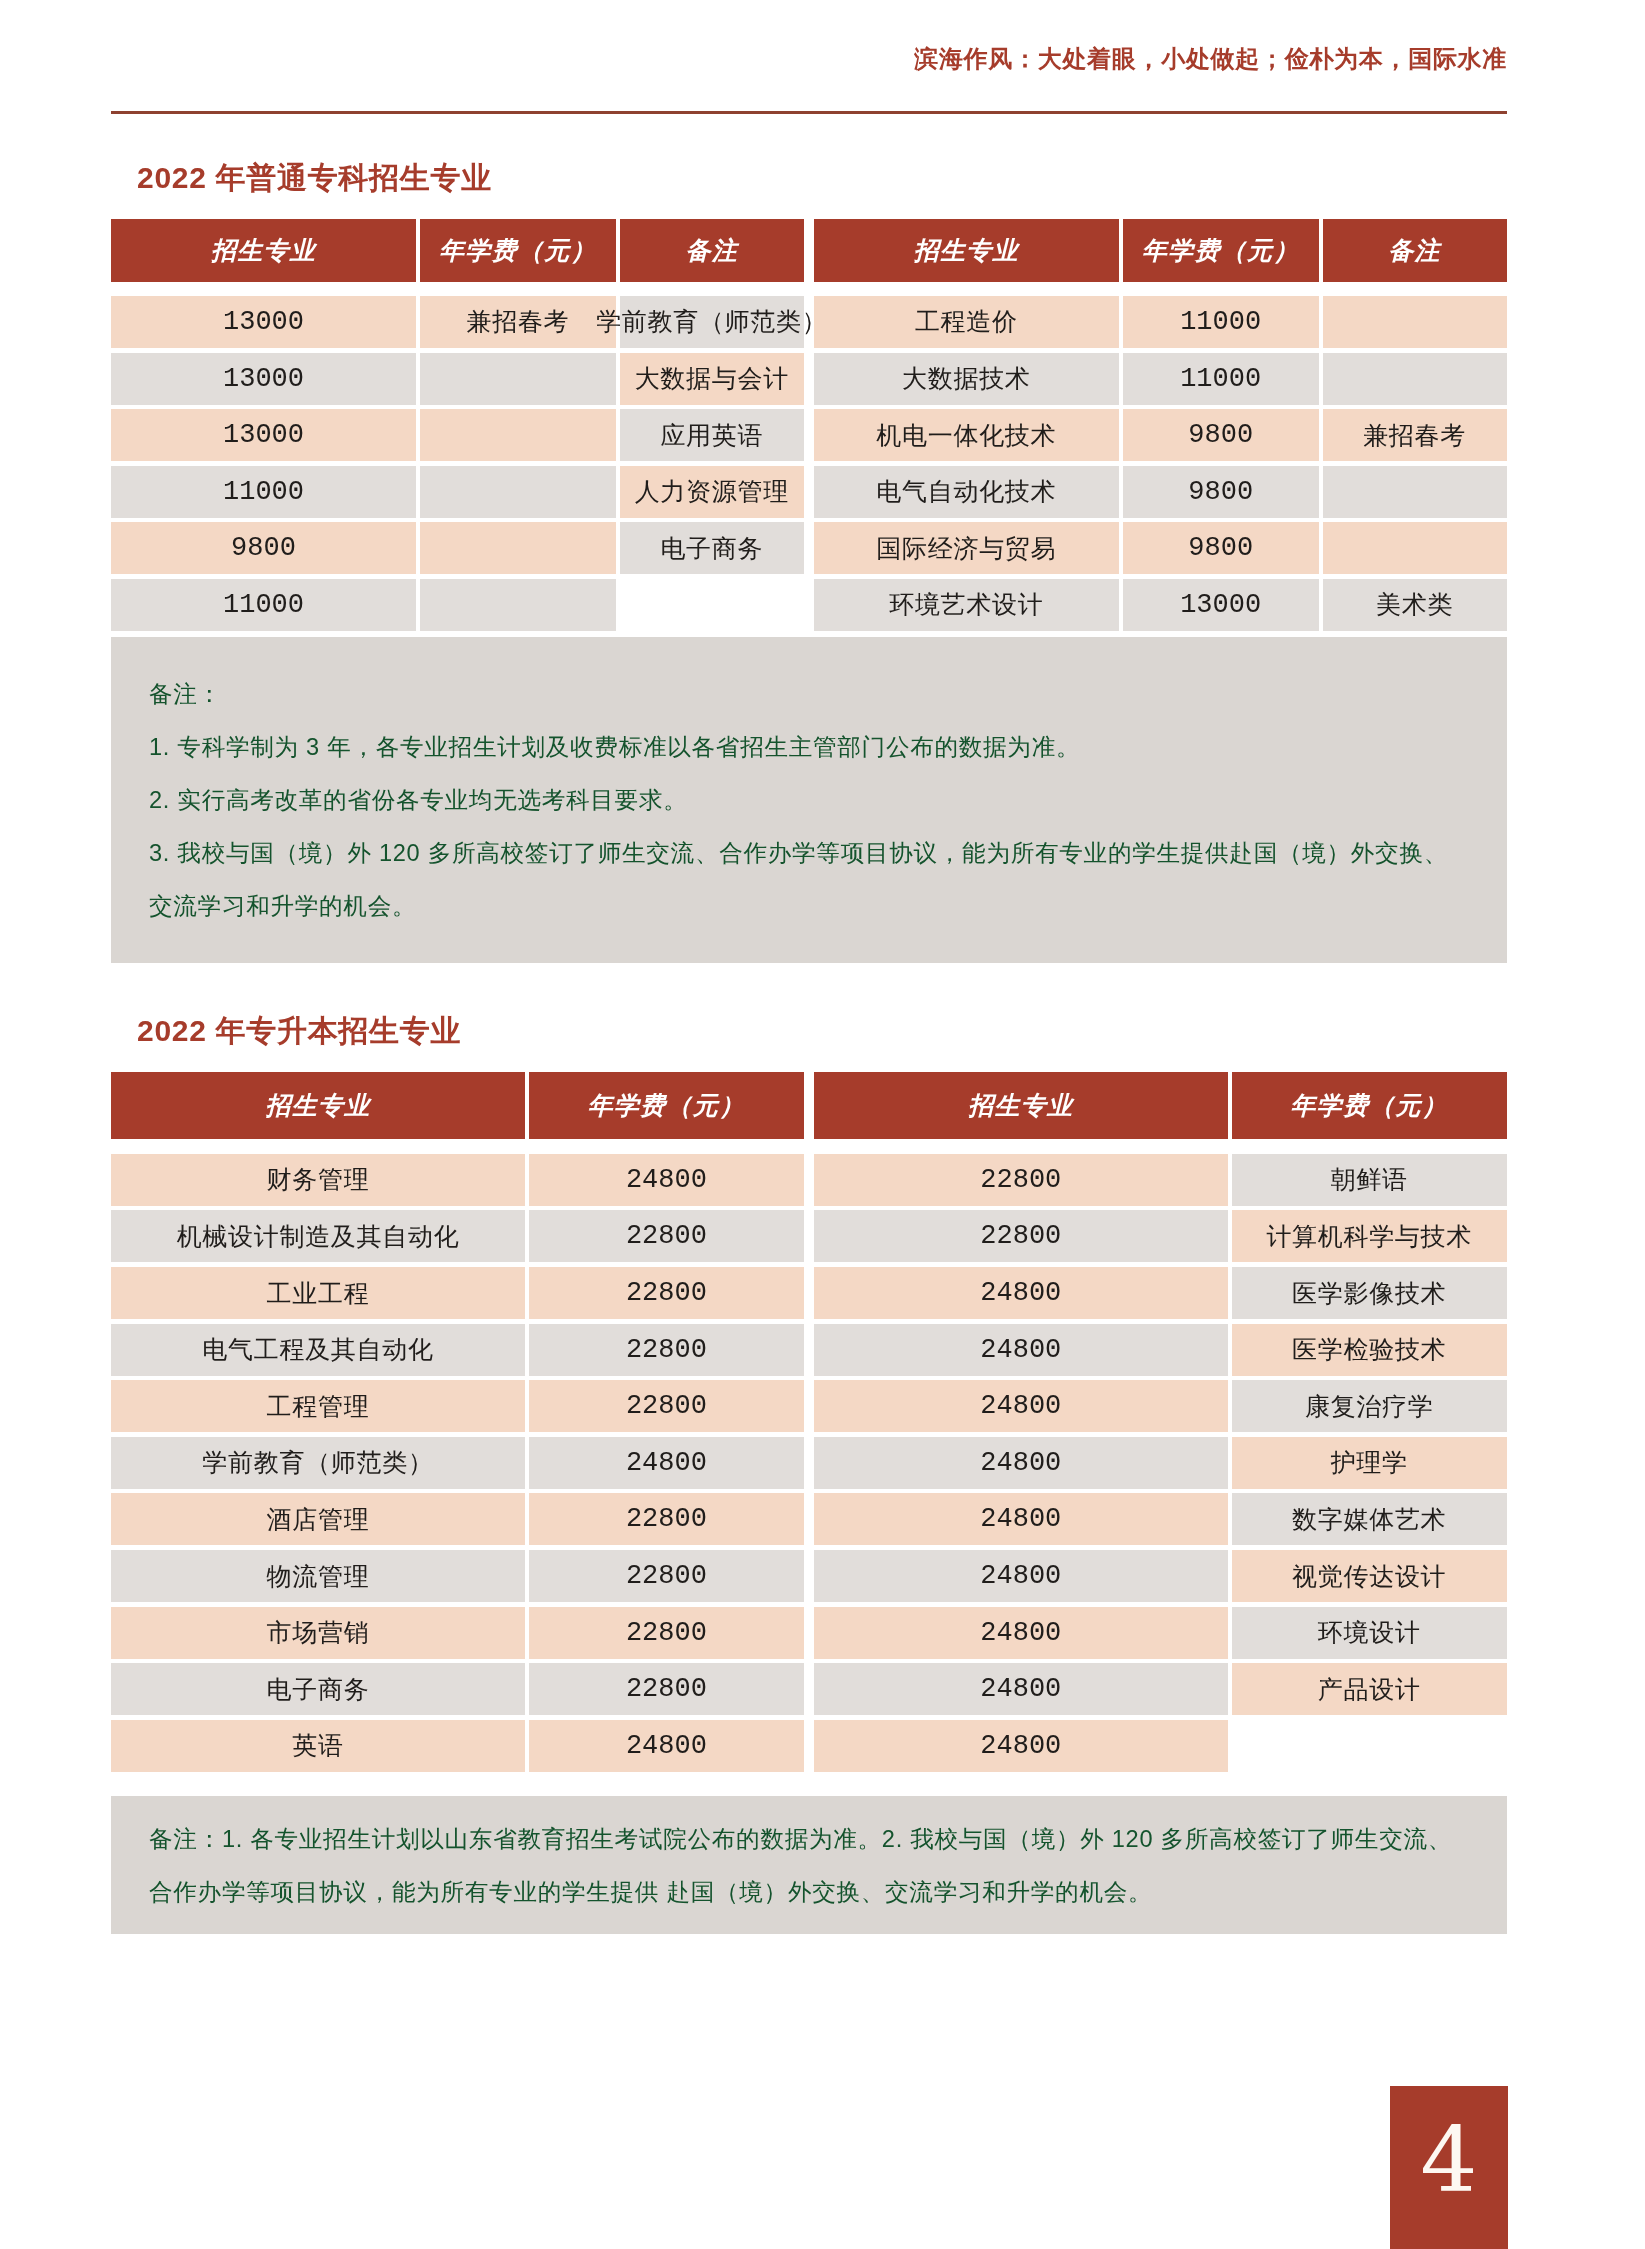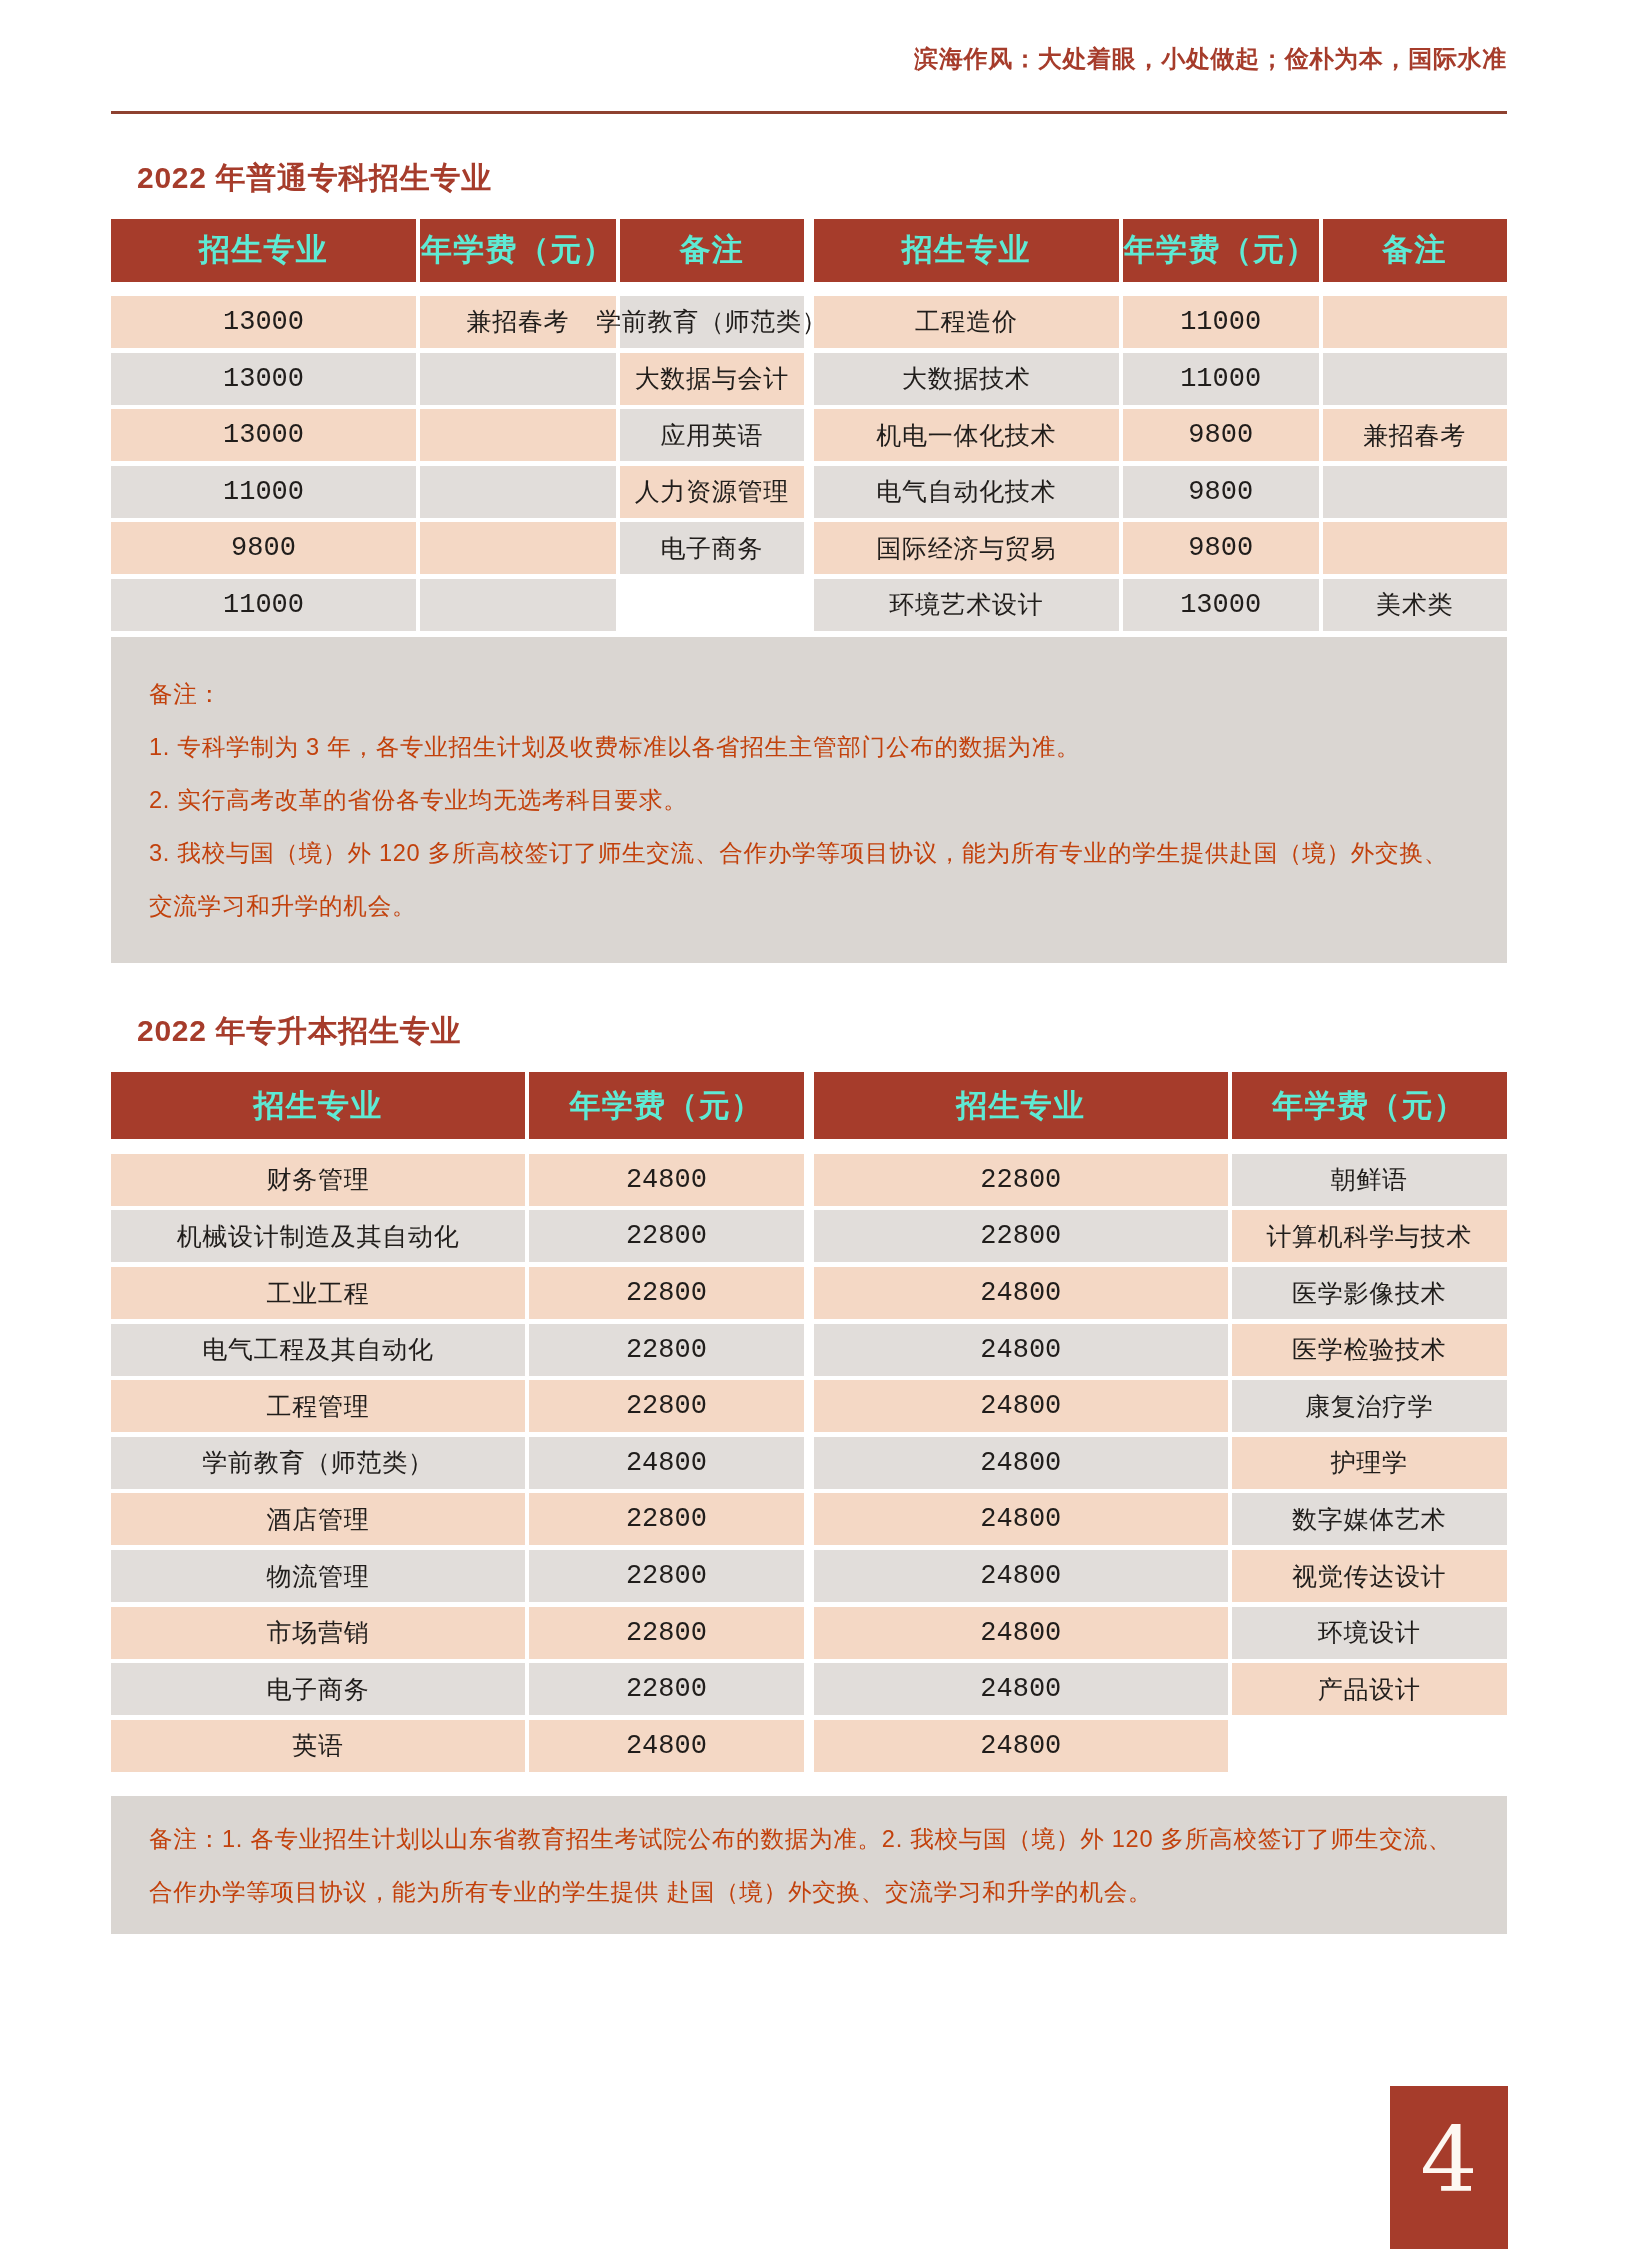--- a/index.html
+++ b/index.html
@@ -24,37 +24,37 @@
   }
   .sec-title.t1 { margin-top:46px; }
   .sec-title.t2 { margin-top:50px; }
 
   .table { display:flex; gap:9.8px; margin-top:24px; }
   .half { width:693px; }
   .cols3 { display:grid; grid-template-columns:305px 196px 184px; column-gap:3.9px; }
   .cols2 { display:grid; grid-template-columns:414px 275px; column-gap:3.9px; }
 
   .thead .hcell {
-    background:var(--accent,#a63c2b); color:#5eead4;
-    height:63px; font-size:31px; font-weight:600; letter-spacing:1.3px;
-    display:flex; align-items:center; justify-content:center;
+    background:var(--accent,#a63c2b); color:#ffffff;
+    height:63px; font-size:25px; font-weight:600; letter-spacing:1.3px;
+    display:flex; align-items:center; justify-content:center;font-style:italic;
   }
   .zsb .thead .hcell { height:67px; }
 
   .tbody { row-gap:4.6px; margin-top:14.4px; }
   .cell {
     height:52px; display:flex; align-items:center; justify-content:center;
     font-size:25px; letter-spacing:0.7px; white-space:nowrap;
   }
   .cell.fee { font-size:27px; letter-spacing:0;font-family:Liberation Mono, monospace; }
   .pink { background:var(--pink_row,#f4d8c5); }
   .gray { background:var(--gray_row,#e1ddda); }
 
   .note-box {
-    background:var(--note_bg,#dad6d2); font-size:23.6px; color:#c2410c;
+    background:var(--note_bg,#dad6d2); font-size:23.6px; color:#14532d;
   }
   .note-box.nb1 { margin-top:6.5px; padding:31px 38px 30px; }
   .note-box.nb2 { margin-top:24px; padding:17px 38px 15.7px; }
   .note-box p { line-height:53px; letter-spacing:0.7px; }
 
   .page-num {
     position:absolute; left:1390px; top:2086px; width:118px; height:164px;
     background:var(--accent,#a63c2b); color:#fdf8f2;
     display:flex; align-items:center; justify-content:center;
     font-family:"DejaVu Serif","Liberation Serif",serif;

